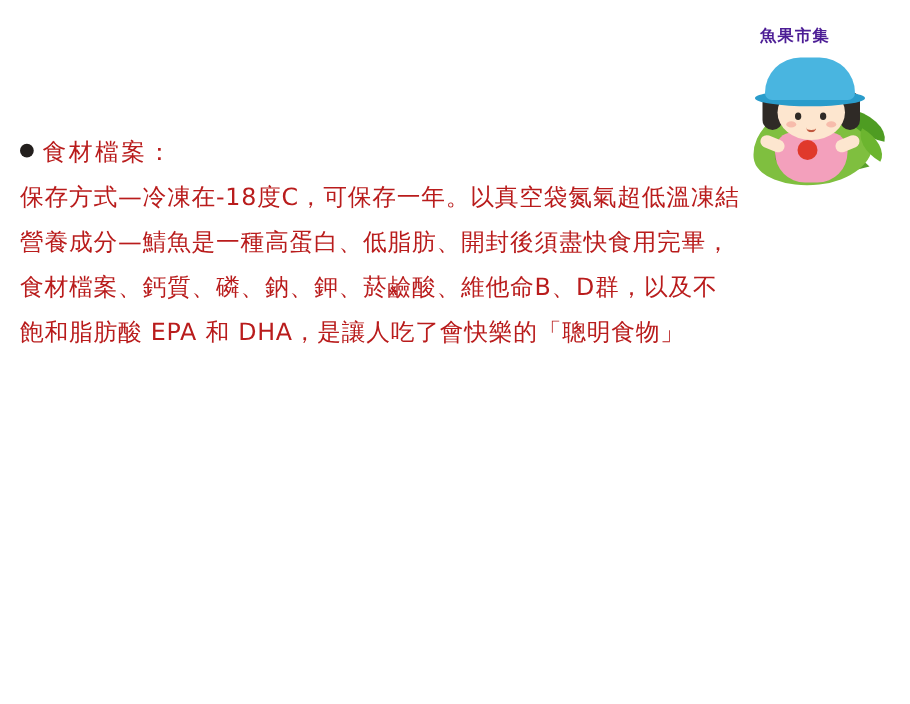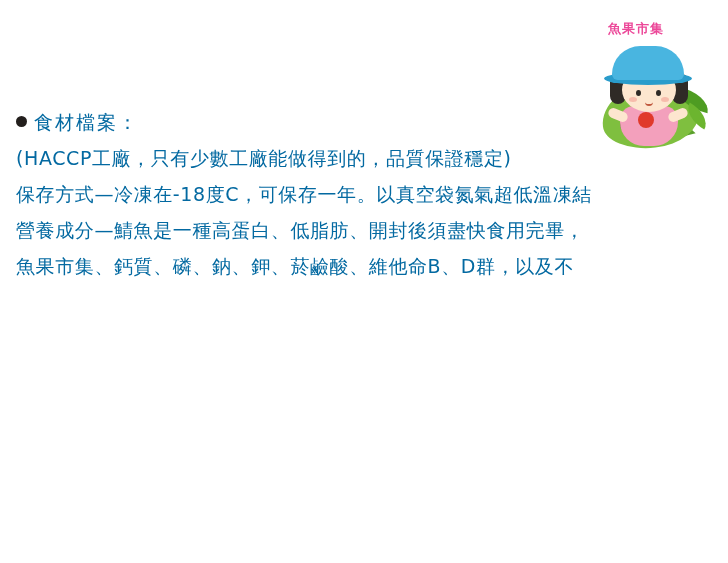--- a/index.html
+++ b/index.html
@@ -22,21 +22,21 @@
     right: 14px;
     width: 130px;
     height: 155px;
   }
   #brand-title {
     position: absolute;
     top: 12px;
     left: 24px;
     font-size: 13px;
     font-weight: bold;
-    color: #ec4899;
+    color: #4c1d95;
     letter-spacing: 1px;
     white-space: nowrap;
     font-family: "DejaVu Sans", sans-serif;
   }
   
   .fish-body {
     position: absolute;
     left: 18px;
     top: 74px;
     width: 96px;
@@ -214,21 +214,21 @@
   
   #content {
     position: absolute;
     left: 16px;
     top: 104px;
     width: 700px;
   }
   .line {
     font-size: 19px;
     line-height: 36px;
-    color: #0369a1;
+    color: #b91c1c;
     letter-spacing: 1.2px;
     white-space: nowrap;
     font-family: "DejaVu Sans", sans-serif;
   }
   .line.heading {
     letter-spacing: 2px;
   }
   .bullet {
     display: inline-block;
     width: 11px;
@@ -266,17 +266,17 @@
     <span class="mouth"></span>
   </div>
   <div class="girl-hat-brim"></div>
   <div class="girl-hat"></div>
 </div>
 
 <div id="content">
   <div class="line heading">
     <span class="bullet"></span><span>食材檔案：</span>
   </div>
-  <div class="line tight">(HACCP工廠，只有少數工廠能做得到的，品質保證穩定)</div>
   <div class="line tight">保存方式—冷凍在-18度C，可保存一年。以真空袋氮氣超低溫凍結</div>
   <div class="line tight">營養成分—鯖魚是一種高蛋白、低脂肪、開封後須盡快食用完畢，</div>
-  <div class="line tight">魚果市集、鈣質、磷、鈉、鉀、菸鹼酸、維他命B、D群，以及不</div>
+  <div class="line tight">食材檔案、鈣質、磷、鈉、鉀、菸鹼酸、維他命B、D群，以及不</div>
+  <div class="line tight">飽和脂肪酸 EPA 和 DHA，是讓人吃了會快樂的「聰明食物」</div>
 </div>
 
 </body></html>

